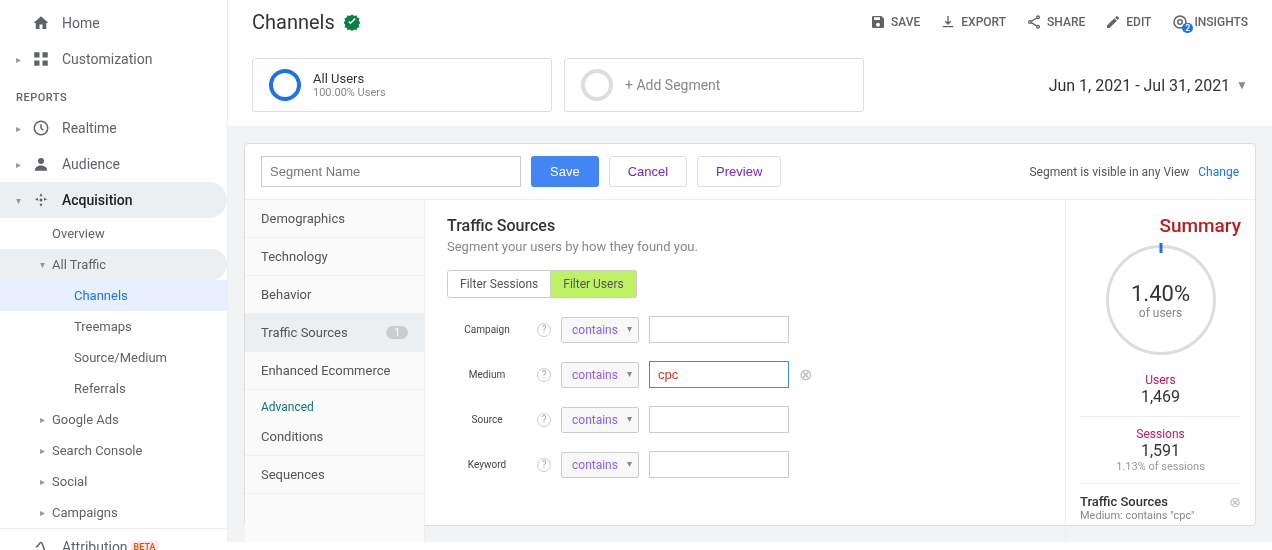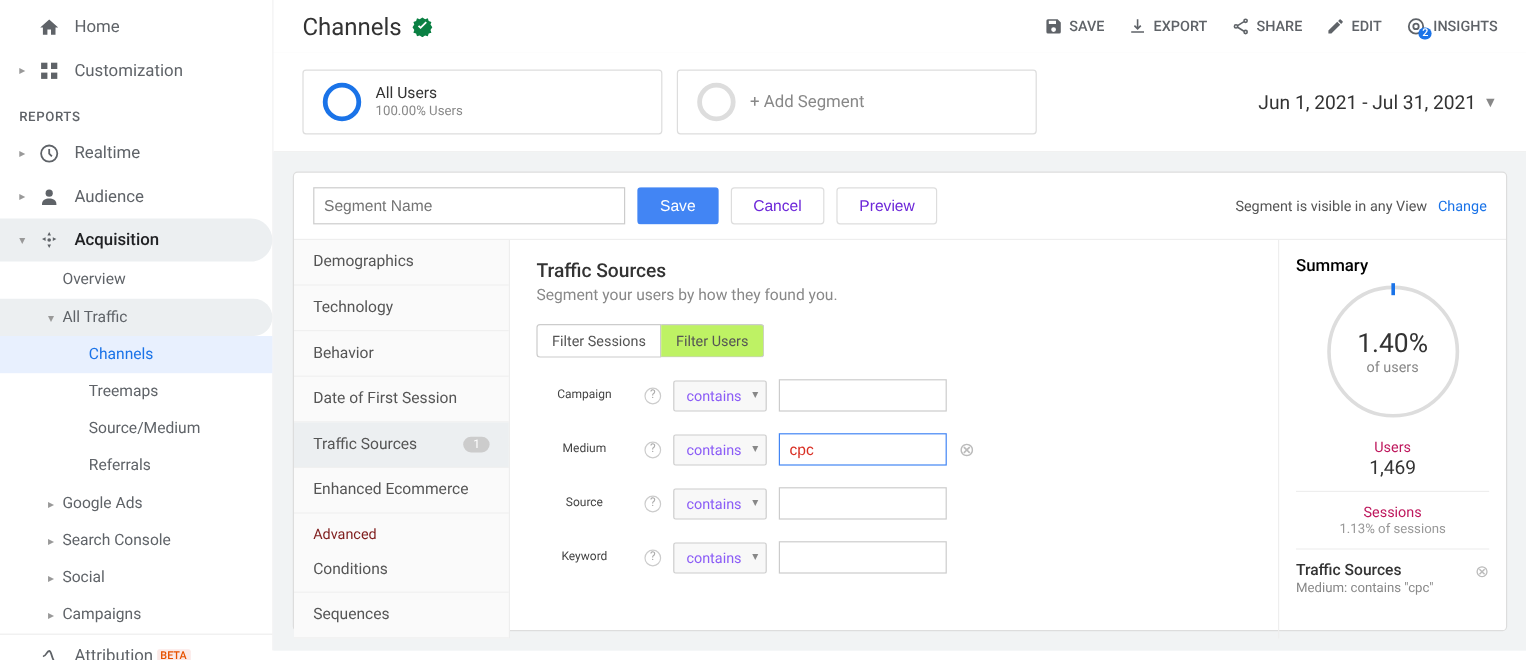--- a/index.html
+++ b/index.html
@@ -45,39 +45,39 @@
 .btn-primary { background: #4285f4; color: #fff; }
 .btn-secondary { background: #fff; color: #6d28d9; border: 1px solid #ddd; }
 .visibility-text { margin-left: auto; font-size: 12px; color: #555; }
 .visibility-text a { color: #1a73e8; text-decoration: none; margin-left: 6px; }
 .editor-body { display: flex; flex: 1; }
 .editor-left { width: 180px; border-right: 1px solid #eee; background: #fafafa; }
 .left-item { padding: 11px 16px; font-size: 13px; color: #555; cursor: pointer; border-bottom: 1px solid #f0f0f0; display: flex; align-items: center; justify-content: space-between; }
 .left-item.selected { background: #eceff1; position: relative; }
 .left-item.selected::after { content: ''; position: absolute; right: -8px; top: 50%; transform: translateY(-50%); border: 8px solid transparent; border-left-color: #eceff1; }
 .left-item .count-badge { background: #ccc; color: #fff; border-radius: 10px; font-size: 10px; padding: 1px 8px; }
-.left-subheader { padding: 10px 16px 4px; font-size: 12px; color: #7f1d1d; }
+.left-subheader { padding: 10px 16px 4px; font-size: 12px; color: #0f766e; }
 .editor-center { flex: 1; padding: 16px 22px; }
 .section-title { font-size: 16px; font-weight: 500; color: #333; margin-bottom: 4px; }
 .section-sub { font-size: 13px; color: #888; margin-bottom: 16px; }
 .filter-tabs { display: flex; margin-bottom: 18px; }
 .filter-tab { padding: 6px 12px; font-size: 12px; border: 1px solid #ccc; background: #fff; cursor: pointer; color: #555; }
 .filter-tab.active { background: #bef264; }
 .filter-tab:first-child { border-radius: 3px 0 0 3px; }
 .filter-tab:last-child { border-radius: 0 3px 3px 0; border-left: none; }
 .field-row { display: flex; align-items: center; margin-bottom: 18px; gap: 10px; }
 .field-label { width: 80px; font-size: 10px; font-weight: 400; color: #444; text-align: center; }
 .help-icon { width: 14px; height: 14px; border-radius: 50%; border: 1px solid #ccc; color: #aaa; font-size: 10px; display: inline-flex; align-items: center; justify-content: center; }
 .dropdown { border: 1px solid #ccc; background: #f8f8f8; padding: 5px 20px 5px 10px; font-size: 12px; color: #8b5cf6; position: relative; cursor: pointer; border-radius: 2px; min-width: 70px; }
 .dropdown::after { content: '▾'; position: absolute; right: 6px; color: #888; font-size: 10px; }
 .text-input { border: 1px solid #ccc; padding: 5px 8px; font-size: 13px; width: 140px; }
 .text-input.active { border-color: #4285f4; color: #d93025; }
 .remove-x { color: #bbb; cursor: pointer; font-size: 16px; }
 .editor-right { width: 190px; border-left: 1px solid #eee; padding: 14px; }
-.summary-title { text-align: left; font-size: 14px; color: #000000; font-weight: 500; margin-bottom: 8px; }
+.summary-title { text-align: right; font-size: 19px; color: #b91c1c; font-weight: 500; margin-bottom: 8px; }
 .donut-container { position: relative; width: 110px; height: 110px; margin: 0 auto 8px; }
 .donut { width: 110px; height: 110px; border-radius: 50%; border: 3px solid #ddd; }
 .donut-mark { position: absolute; top: -2px; left: 50%; width: 3px; height: 10px; background: #1a73e8; transform: translateX(-50%); }
 .donut-center { position: absolute; inset: 0; display: flex; flex-direction: column; align-items: center; justify-content: center; }
 .donut-pct { font-size: 22px; font-weight: 400; color: #333; }
 .donut-label { font-size: 12px; color: #888; }
 .metric-block { text-align: center; padding: 10px 0; border-bottom: 1px solid #eee; }
 .metric-block .m-label { font-size: 12px; color: #be185d; }
 .metric-block .m-value { font-size: 16px; color: #333; }
 .metric-block .m-sub { font-size: 11px; color: #999; }
@@ -273,21 +273,20 @@
           <div class="visibility-text">
             <span>Segment is visible in any View</span>
             <a href="#">Change</a>
           </div>
         </div>
         <div class="editor-body">
           <div class="editor-left">
             <div class="left-item">Demographics</div>
             <div class="left-item">Technology</div>
             <div class="left-item">Behavior</div>
-            <div class="left-item">Date of First Session</div>
             <div class="left-item selected">
               <span>Traffic Sources</span>
               <span class="count-badge">1</span>
             </div>
             <div class="left-item">Enhanced Ecommerce</div>
             <div class="left-subheader">Advanced</div>
             <div class="left-item">Conditions</div>
             <div class="left-item">Sequences</div>
           </div>
 
@@ -334,20 +333,21 @@
                 <div class="donut-pct">1.40%</div>
                 <div class="donut-label">of users</div>
               </div>
             </div>
             <div class="metric-block">
               <div class="m-label">Users</div>
               <div class="m-value">1,469</div>
             </div>
             <div class="metric-block">
               <div class="m-label">Sessions</div>
+              <div class="m-value">1,591</div>
               <div class="m-sub">1.13% of sessions</div>
             </div>
             <div class="applied-filter">
               <div>
                 <div class="af-title">Traffic Sources</div>
                 <div class="af-sub">Medium: contains "cpc"</div>
               </div>
               <span class="af-close">⊗</span>
             </div>
           </div>

